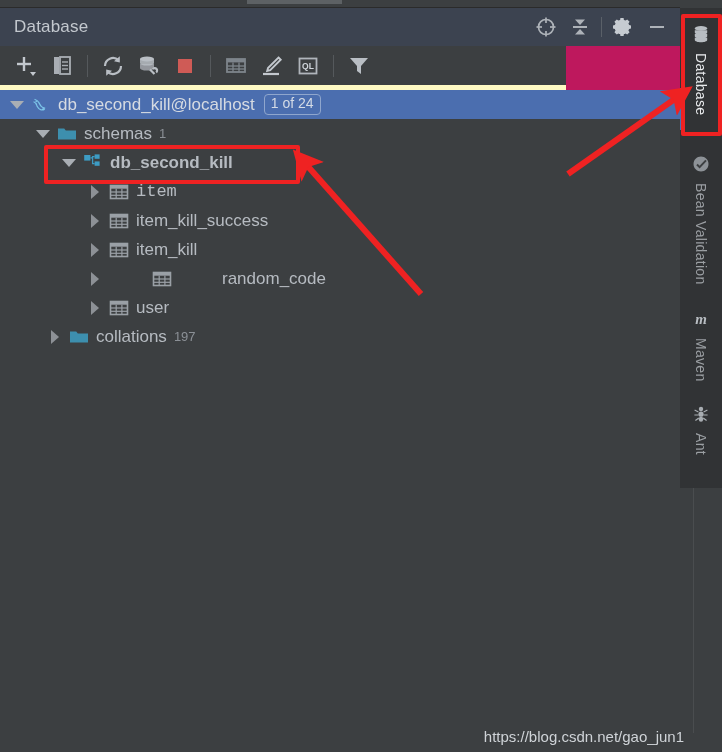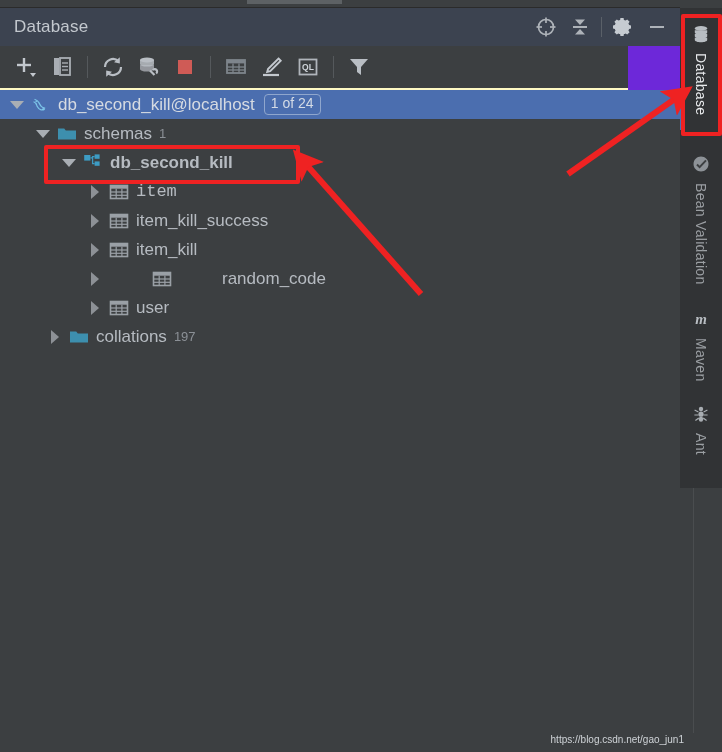--- a/index.html
+++ b/index.html
@@ -5,21 +5,21 @@
   * { box-sizing: border-box; margin: 0; padding: 0; }
   html, body {
     width: 722px; height: 752px;
     background: #3c3f41;
     font-family: "Liberation Sans", sans-serif;
     overflow: hidden;
   }
   #root {
     position: relative;
     width: 722px; height: 752px;
-    background: #6d28d9;
+    background: #be185d;
   }
 
   
   .topsliver {
     position: absolute; left: 0; top: 0; width: 722px; height: 8px;
     background: #3c3f41;
   }
   .topsliver-light {
     position: absolute; left: 247px; top: 0px; width: 95px; height: 4px;
     background: #5d6164;
@@ -47,24 +47,24 @@
     width: 34px; height: 34px;
     display: flex; align-items: center; justify-content: center;
     cursor: pointer;
   }
   .hdr-sep {
     width: 1px; height: 20px; background: #5a6068; margin: 0 4px;
   }
 
   
   .toolbar {
-    position: absolute; left: 0; top: 46px; width: 628px; height: 44px;
+    position: absolute; left: 0; top: 46px; width: 566px; height: 44px;
     background: #3c3f41;
     display: flex; align-items: center;
-    border-bottom: 2px solid #fef9c3;
+    border-bottom: 5px solid #fef9c3;
   }
   .tb-btn {
     width: 36px; height: 34px;
     display: flex; align-items: center; justify-content: center;
     position: relative; cursor: pointer;
   }
   .tb-btn:first-child { margin-left: 8px; }
   .tb-sep { width: 1px; height: 22px; background: #55595c; margin: 0 7px; }
 
   
@@ -143,21 +143,21 @@
   }
 
   
   .anno { position: absolute; pointer-events: none; }
   .anno-box {
     border: 4px solid #ef2222;
     border-radius: 2px;
   }
   .watermark {
     position: absolute; right: 38px; bottom: 7px;
-    color: #cfd3d7; font-size: 10px;
+    color: #cfd3d7; font-size: 15px;
   }
 </style>
 </head>
 <body>
 
 <div id="root">
 
   <div class="topsliver">
     <div class="topsliver-light"></div>
     <div class="topsliver-line"></div>

